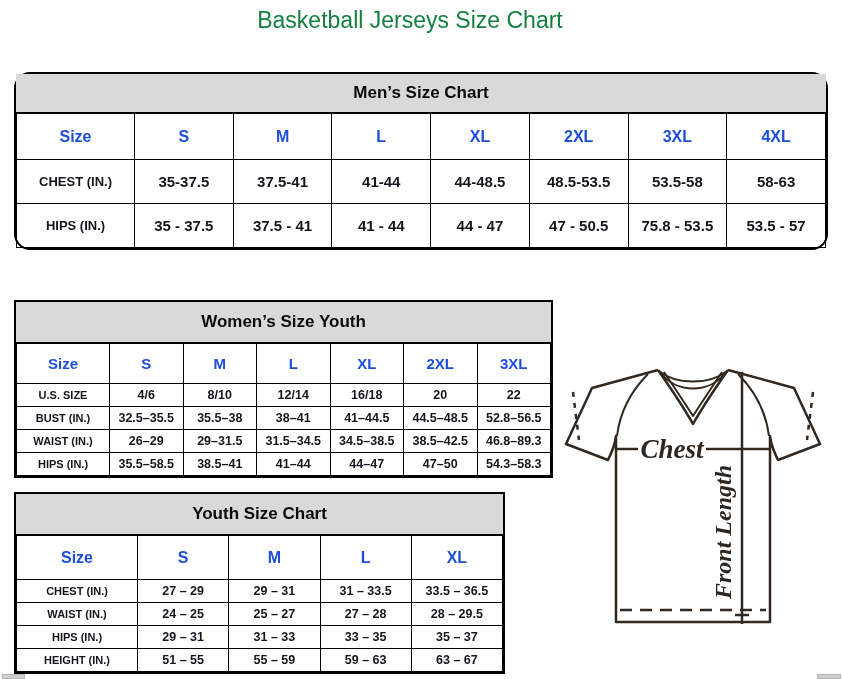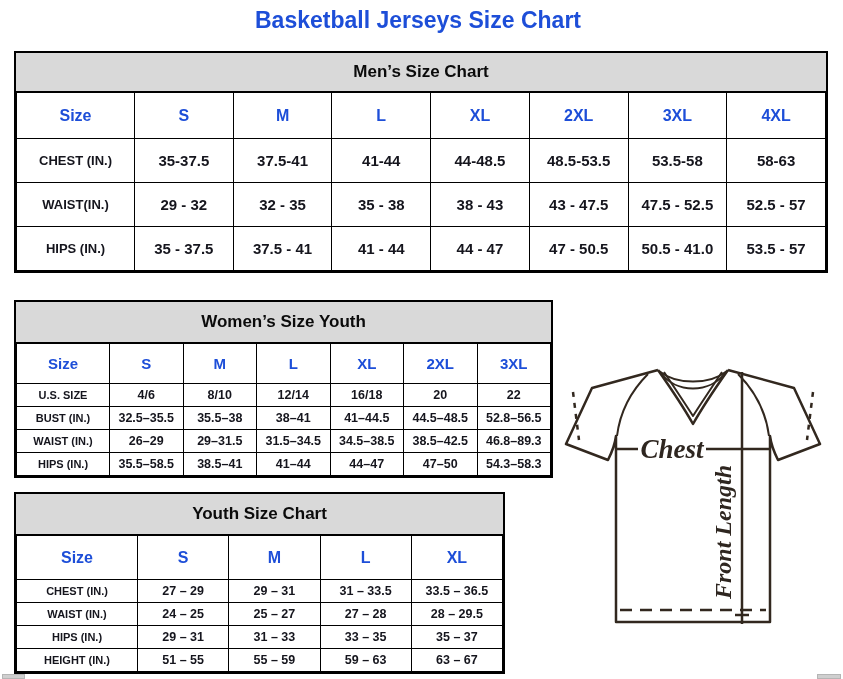--- a/index.html
+++ b/index.html
@@ -1,26 +1,26 @@
 <!DOCTYPE html>
 <html><head>
 <meta charset="utf-8">
 <style>
   html,body { margin:0; padding:0; background:#ffffff; }
   #stage {
     position:relative; width:843px; height:679px; background:#ffffff;
     font-family:"Liberation Sans", sans-serif; overflow:hidden;
   }
   .page-title {
-    position:absolute; top:7px; left:8px; width:820px; margin:0;
-    text-align:center; font-size:23px; font-weight:700; color:#1d4ed8;
+    position:absolute; top:7px; left:0; width:820px; margin:0;
+    text-align:center; font-size:23px; font-weight:400; color:#15803d;
     font-family:"Liberation Sans", sans-serif;
   }
   .tblwrap { position:absolute; border:2px solid #000; box-sizing:border-box; background:#fff; }
-  #men   { left:14px; top:51px;  width:814px; }
+  #men   { left:14px; top:72px;  width:814px;border-radius:16px; }
   #women { left:14px; top:300px; width:539px; }
   #youth { left:14px; top:492px; width:491px; }
   .band {
     background:#d9d9d9; border-bottom:1px solid #000;
     display:flex; align-items:center; justify-content:center;
     font-weight:700; color:#0b0b0b;
   }
   #men .band   { height:38px; font-size:17px; }
   #women .band { height:40px; font-size:17px; }
   #youth .band { height:40px; font-size:17px;text-align:right; }
@@ -79,37 +79,27 @@
         <th class="rowlabel">CHEST (IN.)</th>
         <td>35-37.5</td>
         <td>37.5-41</td>
         <td>41-44</td>
         <td>44-48.5</td>
         <td>48.5-53.5</td>
         <td>53.5-58</td>
         <td>58-63</td>
       </tr>
       <tr class="data">
-        <th class="rowlabel">WAIST(IN.)</th>
-        <td>29 - 32</td>
-        <td>32 - 35</td>
-        <td>35 - 38</td>
-        <td>38 - 43</td>
-        <td>43 - 47.5</td>
-        <td>47.5 - 52.5</td>
-        <td>52.5 - 57</td>
-      </tr>
-      <tr class="data">
         <th class="rowlabel">HIPS (IN.)</th>
         <td>35 - 37.5</td>
         <td>37.5 - 41</td>
         <td>41 - 44</td>
         <td>44 - 47</td>
         <td>47 - 50.5</td>
-        <td>50.5 - 41.0</td>
+        <td>75.8 - 53.5</td>
         <td>53.5 - 57</td>
       </tr>
       </tbody>
     </table>
   </div>
 
   <div id="women" class="tblwrap">
     <div class="band">Women’s Size Youth</div>
     <table>
       <colgroup>

